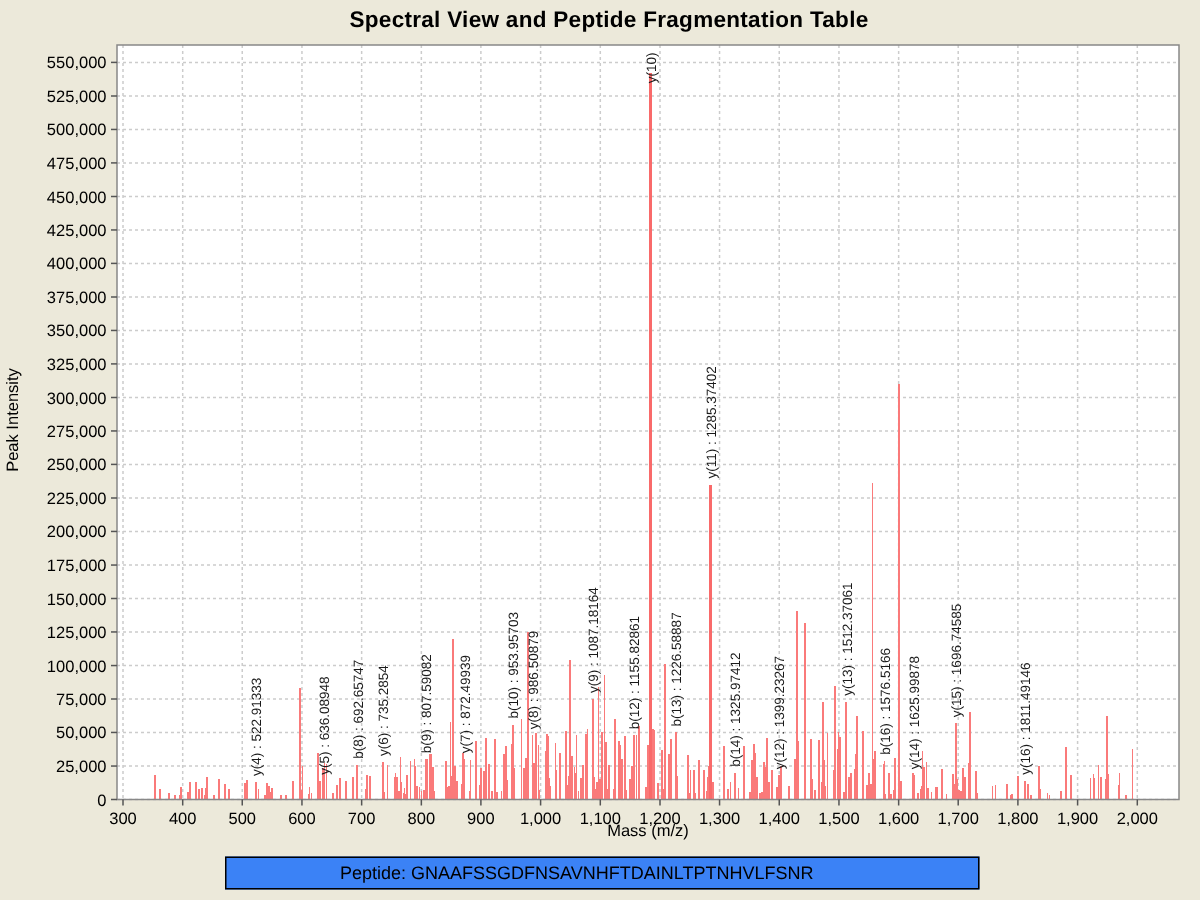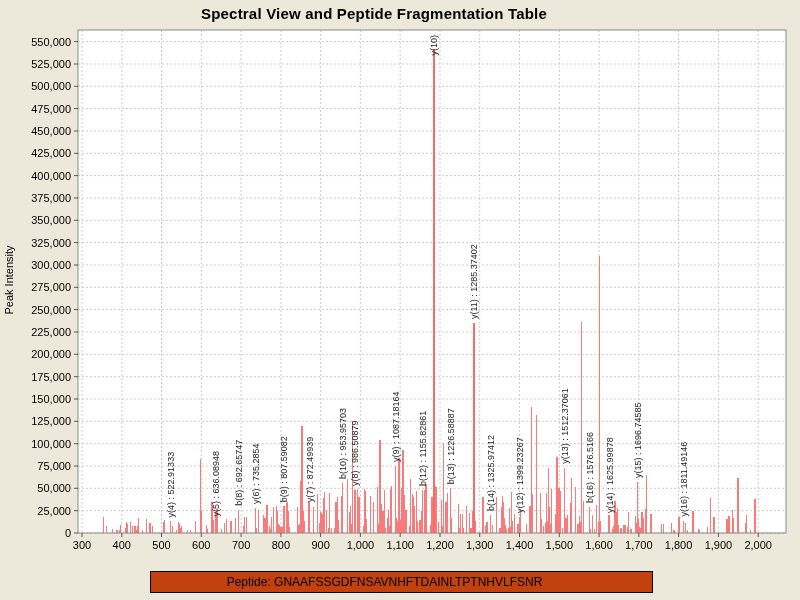--- a/index.html
+++ b/index.html
@@ -7,34 +7,35 @@
     width:800px;height:600px;overflow:hidden;
     background:#ECE9DA;
     font-family:"Liberation Sans", sans-serif;
     position:relative;
   }
   .page{position:relative;width:800px;height:600px;}
   .chart-title{
     position:absolute;top:5px;left:0;width:748px;
     text-align:center;font-size:15px;font-weight:bold;color:#000;
     letter-spacing:0.2px;
+    padding-left:32px;
   }
   .ylabel{
     position:absolute;left:-56px;top:274px;width:130px;
     transform:rotate(-90deg);
     text-align:center;font-size:11px;color:#000;
   }
   .xlabel{
     position:absolute;top:548px;left:78px;width:708px;
     text-align:center;font-size:11px;color:#000;
   }
   #chart{position:absolute;top:0;left:0;}
   .footer{
     position:absolute;top:571px;left:150px;width:501px;height:20px;
-    background:#c2410c;border:1px solid #000;
+    background:#3b82f6;border:1px solid #000;
     display:flex;align-items:center;justify-content:center;
     font-size:12px;color:#000;white-space:nowrap;
   }
   .footer .gap{display:inline-block;width:34px;}
 </style>
 </head>
 <body>
 
 <div class="page">
   <div class="chart-title">Spectral View and Peptide Fragmentation Table</div>
@@ -548,17 +549,18 @@
       <text x="477.4" y="319.0" transform="rotate(-90 477.4 319.0)" font-size="9" font-family="Liberation Sans, sans-serif" fill="#1A1A1A" text-anchor="start">y(11) : 1285.37402</text>
       <text x="493.6" y="511.1" transform="rotate(-90 493.6 511.1)" font-size="9" font-family="Liberation Sans, sans-serif" fill="#1A1A1A" text-anchor="start">b(14) : 1325.97412</text>
       <text x="522.7" y="512.9" transform="rotate(-90 522.7 512.9)" font-size="9" font-family="Liberation Sans, sans-serif" fill="#1A1A1A" text-anchor="start">y(12) : 1399.23267</text>
       <text x="567.7" y="463.8" transform="rotate(-90 567.7 463.8)" font-size="9" font-family="Liberation Sans, sans-serif" fill="#1A1A1A" text-anchor="start">y(13) : 1512.37061</text>
       <text x="593.2" y="503.1" transform="rotate(-90 593.2 503.1)" font-size="9" font-family="Liberation Sans, sans-serif" fill="#1A1A1A" text-anchor="start">b(16) : 1576.5166</text>
       <text x="612.9" y="512.9" transform="rotate(-90 612.9 512.9)" font-size="9" font-family="Liberation Sans, sans-serif" fill="#1A1A1A" text-anchor="start">y(14) : 1625.99878</text>
       <text x="641.0" y="478.1" transform="rotate(-90 641.0 478.1)" font-size="9" font-family="Liberation Sans, sans-serif" fill="#1A1A1A" text-anchor="start">y(15) : 1696.74585</text>
       <text x="686.7" y="516.5" transform="rotate(-90 686.7 516.5)" font-size="9" font-family="Liberation Sans, sans-serif" fill="#1A1A1A" text-anchor="start">y(16) : 1811.49146</text>
     </svg>
   <div class="ylabel">Peak Intensity</div>
+  <div class="xlabel">Mass (m/z)</div>
   <div class="footer">
     <span>Peptide: GNAAFSSGDFNSAVNHFTDAINLTPTNHVLFSNR</span>
     <span class="gap"></span>
   </div>
 </div>
 
 </body></html>

